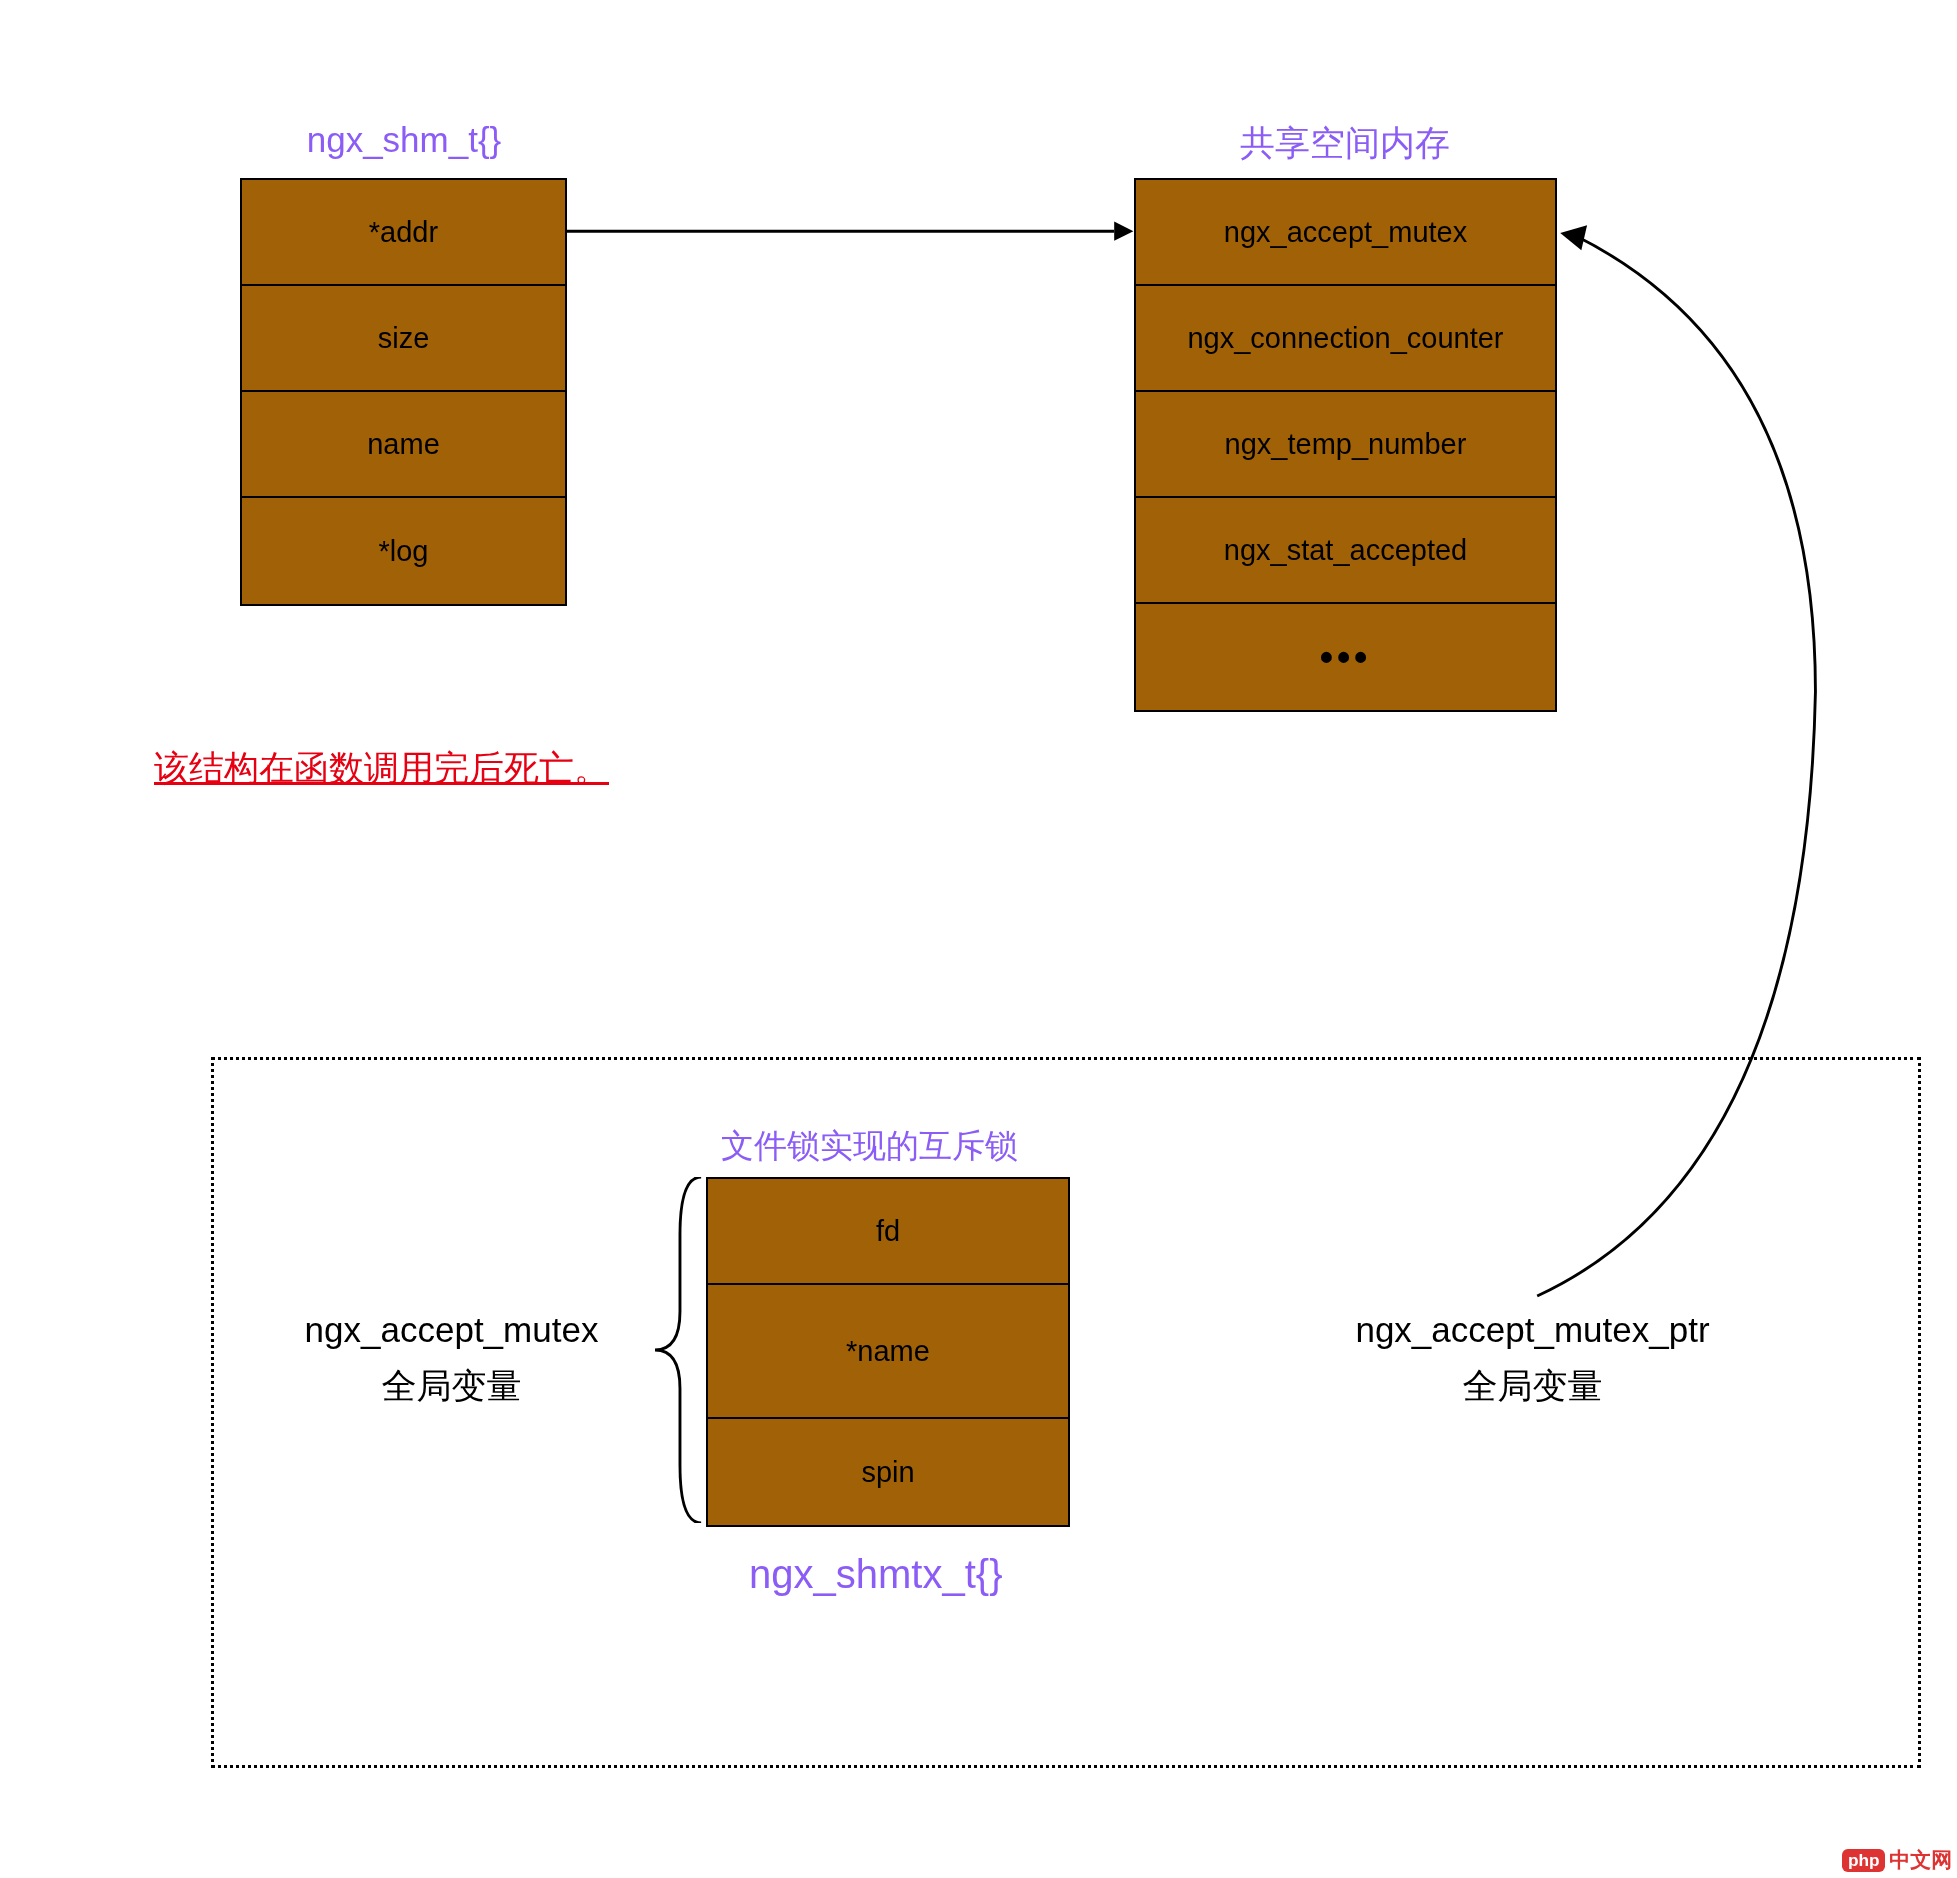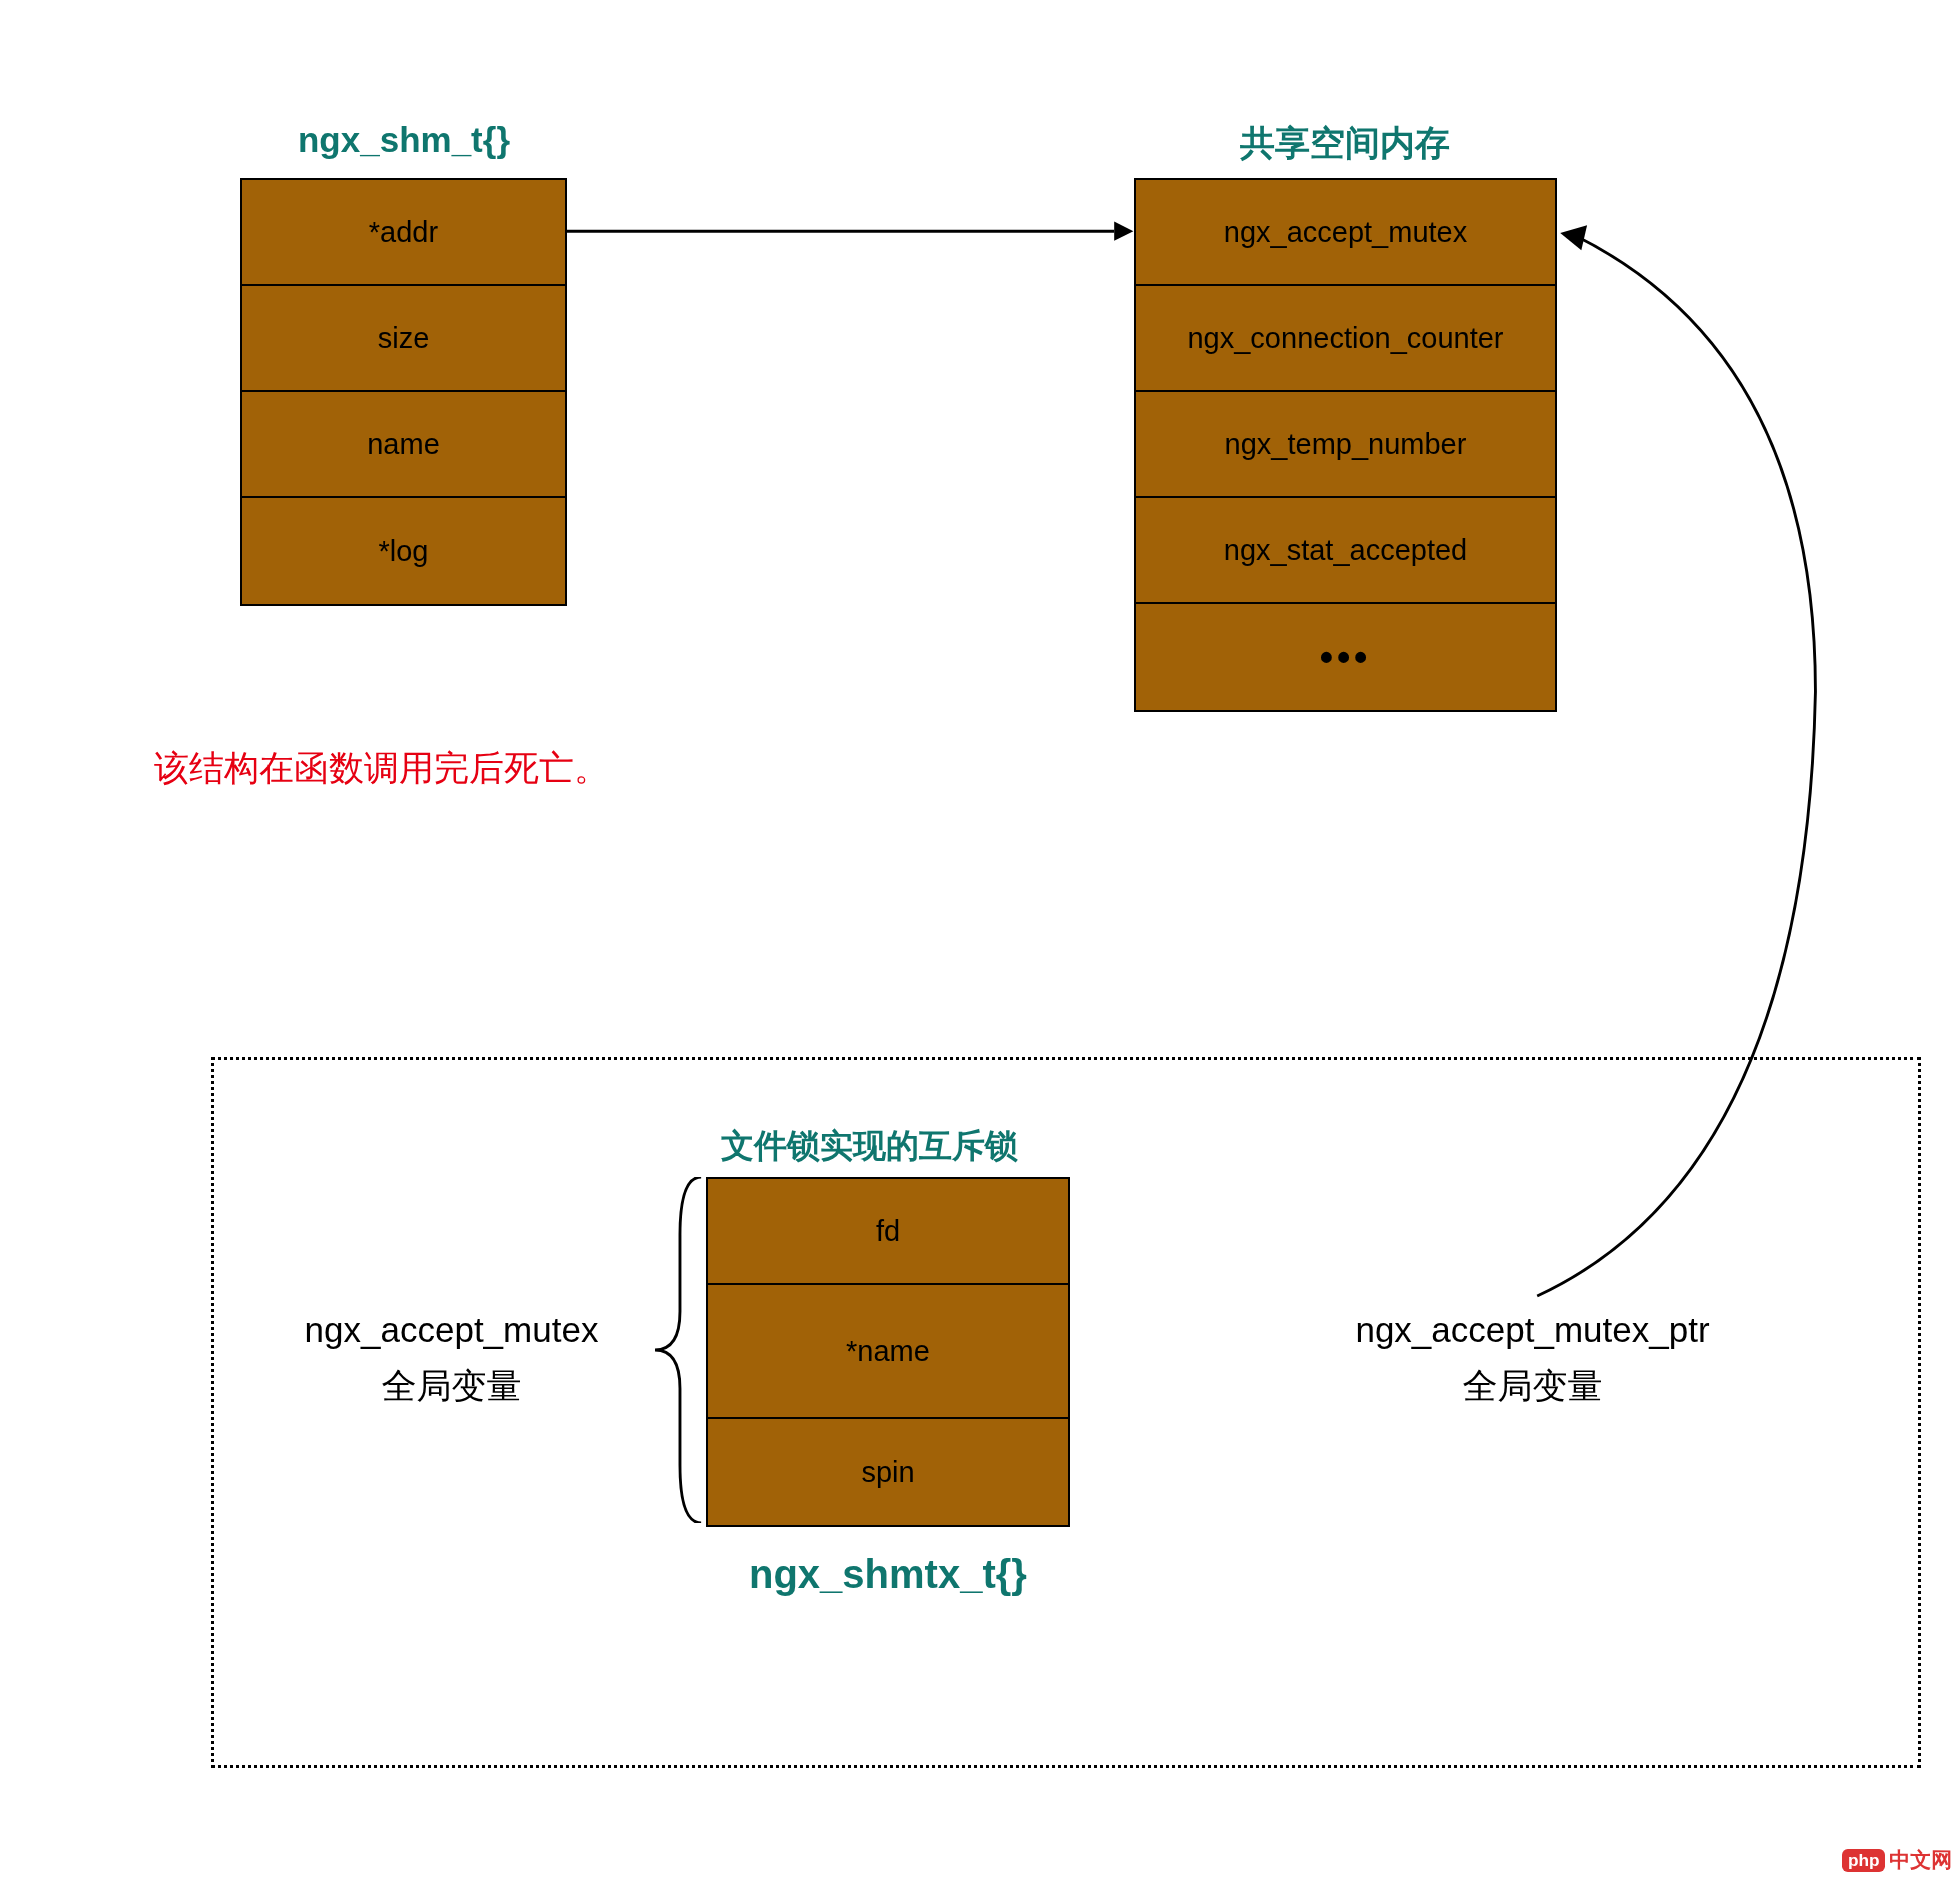--- a/index.html
+++ b/index.html
@@ -6,42 +6,43 @@
   body {
     font-family: "Microsoft YaHei", "PingFang SC", Arial, sans-serif;
     background: #fff;
     width: 1958px;
     height: 1878px;
     position: relative;
   }
   .title {
     position: absolute;
     font-size: 35px;
-    font-weight: 700;
-    color: #0f766e;
+    font-weight: 400;
+    color: #8b5cf6;
     text-align: center;
   }
   .struct-box {
     position: absolute;
     border: 2.9px solid #000;
     background: #a16207;
   }
   .struct-cell {
     border-bottom: 2.9px solid #000;
     display: flex;
     align-items: center;
     justify-content: center;
     font-size: 29px;
     color: #000;
   }
   .struct-cell:last-child { border-bottom: none; }
   .note-red {
     position: absolute;
     color: #e60012;
     font-size: 35px;
+    text-decoration: underline;
   }
   .dashed-box {
     position: absolute;
     border: 3.8px dotted #000;
   }
   .brace-svg {
     position: absolute;
   }
   .label-block {
     position: absolute;

